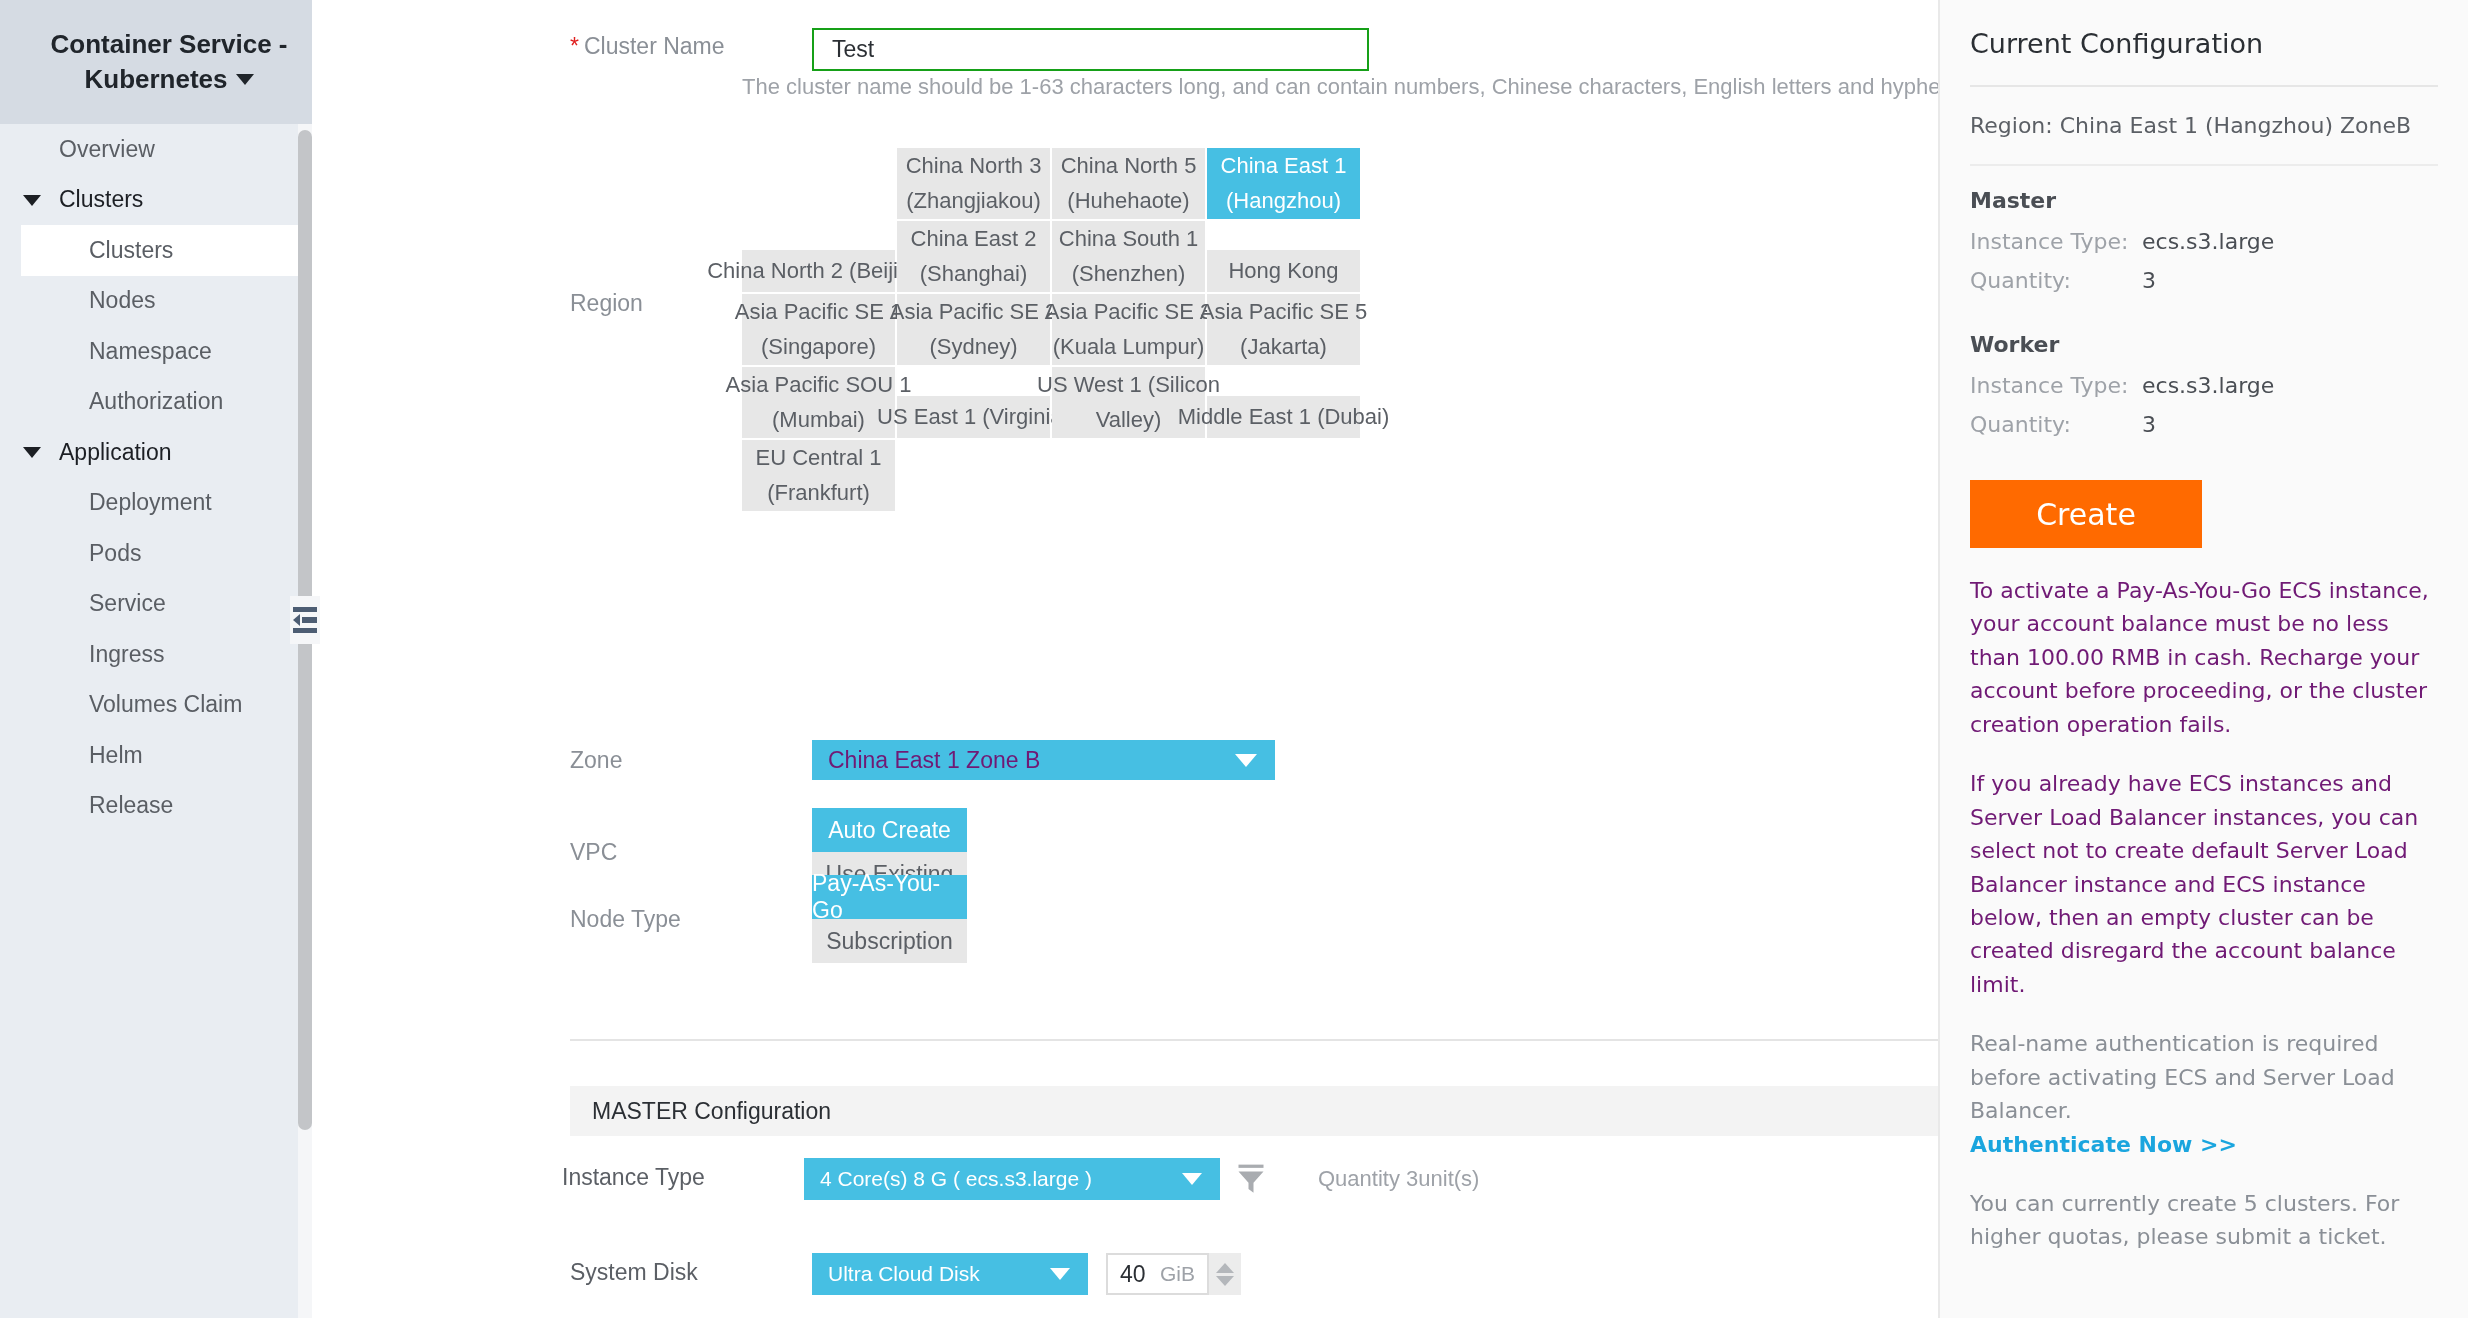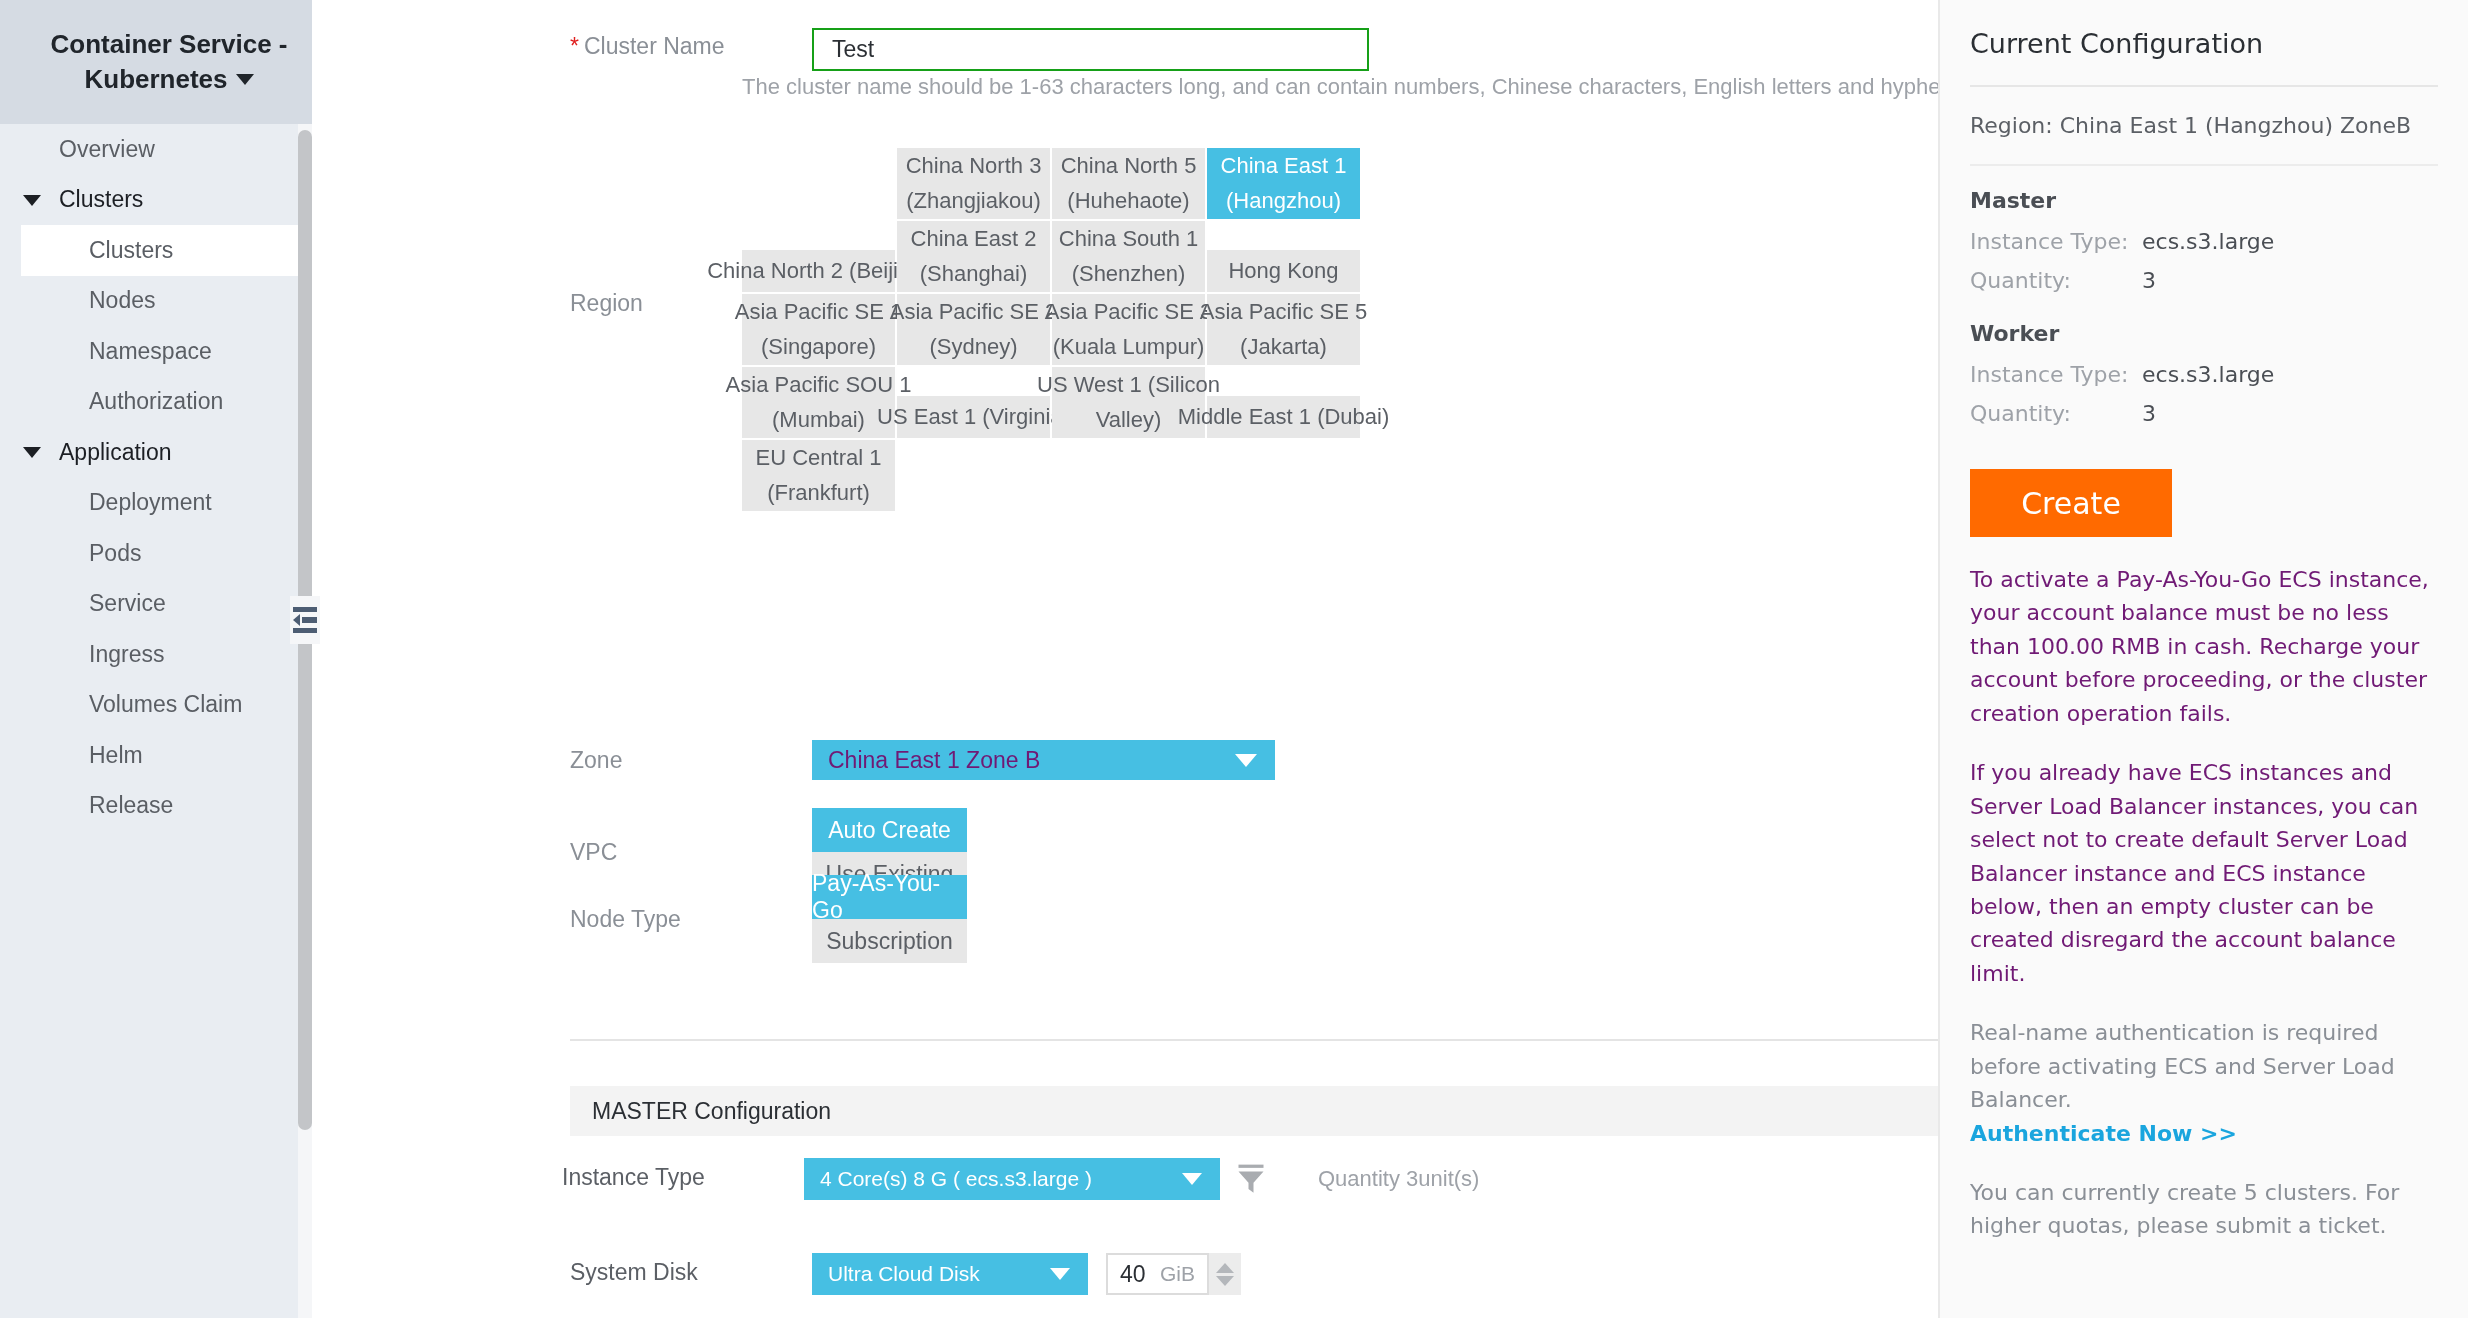--- a/index.html
+++ b/index.html
@@ -419,21 +419,21 @@
   .rp-kv {
     display: flex;
     font-size: 22px;
     line-height: 1.75;
   }
   .rp-k { width: 172px; flex: 0 0 172px; color: #9ea2a8; }
   .rp-v { color: #4a4e54; }
 
   .create-btn {
     margin-top: 36px;
-    width: 202px;
+    width: 232px;
     height: 68px;
     background: #ff6a00;
     color: #ffffff;
     font-size: 30px;
     border: none;
     cursor: pointer;
     font-family: "DejaVu Sans", sans-serif;
     display: flex;
     align-items: center;
     justify-content: center;
@@ -680,21 +680,21 @@
     <div class="rp-group-title">Master</div>
     <div class="rp-kv">
       <div class="rp-k">Instance Type:</div>
       <div class="rp-v">ecs.s3.large</div>
     </div>
     <div class="rp-kv">
       <div class="rp-k">Quantity:</div>
       <div class="rp-v">3</div>
     </div>
 
-    <div class="rp-group-title" style="margin-top:21px;">Worker</div>
+    <div class="rp-group-title" style="margin-top:32px;">Worker</div>
     <div class="rp-kv">
       <div class="rp-k">Instance Type:</div>
       <div class="rp-v">ecs.s3.large</div>
     </div>
     <div class="rp-kv">
       <div class="rp-k">Quantity:</div>
       <div class="rp-v">3</div>
     </div>
 
     <button class="create-btn">Create</button>

